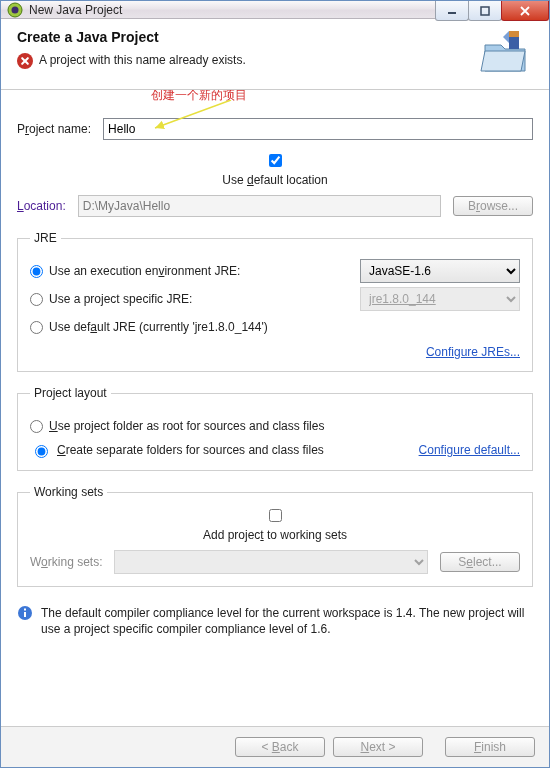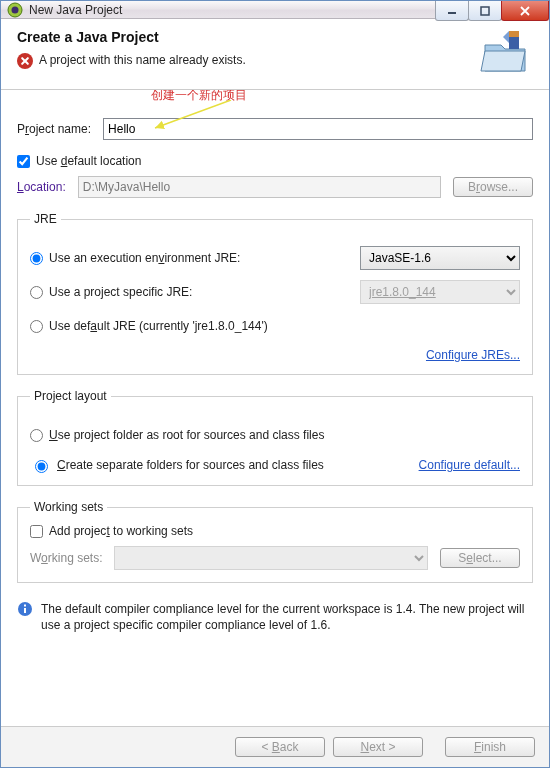--- a/index.html
+++ b/index.html
@@ -36,36 +36,36 @@
   .body { flex:1; padding: 10px 16px 0 16px; font-size:12px; color:#222; overflow:auto; position:relative; }
 
   .annotation { position:absolute; left:150px; top:-3px; color:#d63333; font-size:12px; pointer-events:none; }
   .arrow { position:absolute; left:150px; top:10px; pointer-events:none; }
 
   .row { display:flex; align-items:center; gap:12px; }
   .label { white-space:nowrap; }
   .textfield { flex:1; height:22px; border:1px solid #828790; padding:1px 4px; font-size:12px; background:#fff; }
   .textfield.disabled { background:#f4f4f4; color:#7a7a7a; border-color:#c3c3c3; }
 
-  .chk { display:flex; align-items:center; gap:6px; margin-top:14px; margin-bottom:8px; }
+  .chk { display:flex; align-items:center; gap:6px; margin-top:14px; margin-bottom:8px;flex-direction:column; }
   .chk input { margin:0; }
   .chk.plain { margin:0 0 8px 0; }
 
   .btn {
     min-width:80px; height:20px; padding:0 12px;
     border:1px solid #9b9b9b; border-radius:3px;
     background: linear-gradient(to bottom,#fdfdfd,#e7e7e7);
     font-size:12px; color:#222;
   }
   .btn:disabled { color:#999; }
 
   fieldset { border:1px solid #cfcfcf; border-radius:0; margin:14px 0 0 0; padding:10px 12px 12px 12px; }
   legend { padding:0 4px; font-size:12px; color:#222; }
 
-  .radio-row { display:flex; align-items:center; gap:6px; margin:10px 0; height:24px; }
+  .radio-row { display:flex; align-items:center; gap:6px; margin:4px 0; height:24px; }
   .radio-row input[type=radio] { margin:0; }
   .radio-label { flex:1; }
   .radio-side { width:160px; }
   .select { width:100%; height:24px; border:1px solid #8d9399; background:linear-gradient(to bottom,#f6f6f6,#e6e6e6); font-size:12px; padding:0 4px; }
   .select:disabled { color:#7a7a7a; background:#e5e5e5; border-color:#c3c3c3;text-decoration:underline; }
 
   .link { color:#2356c7; text-decoration:underline; cursor:pointer; }
   .link-row { text-align:right; margin-top:6px; }
   .inline-link-row { display:flex; align-items:center; gap:6px; }
 

